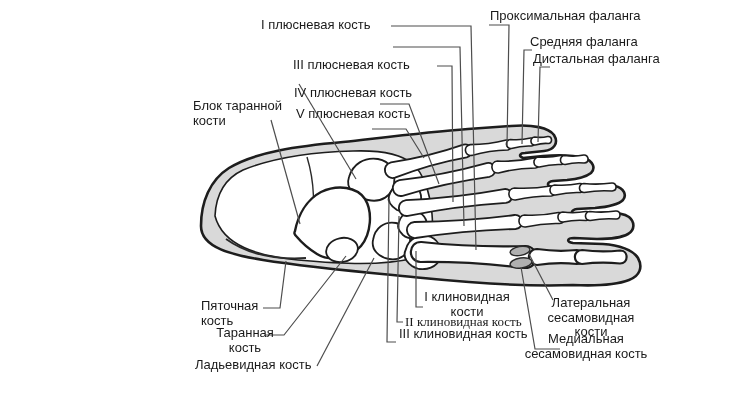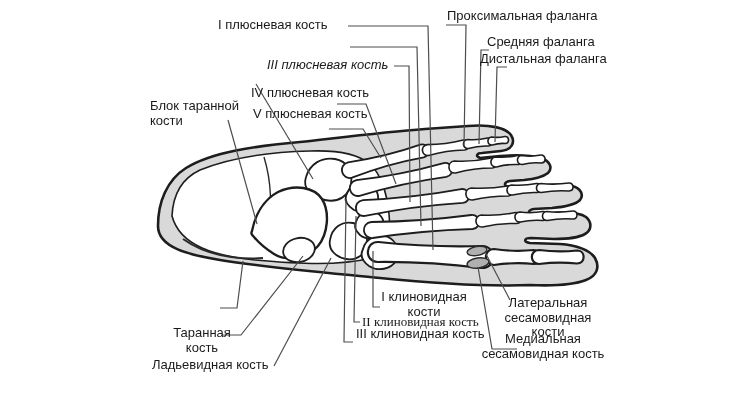--- a/index.html
+++ b/index.html
@@ -5,20 +5,21 @@
   html,body{margin:0;padding:0;background:#ffffff;}
   .stage{
     position:relative;
     width:676px;height:400px;
     background:#fff;
     overflow:hidden;
     font-family:"Liberation Sans", sans-serif;
     font-size:13px;
     line-height:1.12;
     color:var(--text,#1a1a1a);
+    margin-left:43px;
   }
   .stage svg{position:absolute;left:0;top:0;}
   .lbl{position:absolute;white-space:nowrap;}
   .wrap{white-space:normal;}
   .center{text-align:center;}
   
   .leader{fill:none;stroke:var(--leader,#4d4d4d);stroke-width:1.2;}
   .outline{stroke:var(--outline,#1d1d1d);}
 </style>
 </head>
@@ -122,27 +123,28 @@
     <polyline class="leader" points="222,335 241,335 303,256"></polyline>
     <polyline class="leader" points="274,366 331,258"></polyline>
     <polyline class="leader" points="380,307 373,307 373,251"></polyline>
     <polyline class="leader" points="360,322 354,322 356,216"></polyline>
     <polyline class="leader" points="353,342 344,342 346,199"></polyline>
     <polyline class="leader" points="510,300 486,254"></polyline>
     <polyline class="leader" points="517,349 492,349 478,267"></polyline>
   </svg>
 
   <div class="lbl" style="left:218px;top:18px;">I плюсневая кость</div>
-  <div class="lbl" style="left:267px;top:58px;font-style:italic;">III плюсневая кость</div>
+  <div class="lbl" style="left:250px;top:58px;">III плюсневая кость</div>
   <div class="lbl" style="left:253px;top:107px;">V плюсневая кость</div>
   <div class="lbl" style="left:251px;top:86px;">IV плюсневая кость</div>
   <div class="lbl wrap" style="left:150px;top:99px;width:110px;">Блок таранной кости</div>
   <div class="lbl" style="left:447px;top:9px;">Проксимальная фаланга</div>
   <div class="lbl" style="left:487px;top:35px;">Средняя фаланга</div>
-  <div class="lbl" style="left:480px;top:52px;">Дистальная фаланга</div>
+  <div class="lbl" style="left:490px;top:52px;">Дистальная фаланга</div>
+  <div class="lbl wrap" style="left:158px;top:299px;width:84px;">Пяточная кость</div>
   <div class="lbl wrap" style="left:160px;top:326px;width:84px;text-align:center;">Таранная кость</div>
   <div class="lbl" style="left:152px;top:358px;">Ладьевидная кость</div>
   <div class="lbl wrap center" style="left:368px;top:290px;width:112px;">I клиновидная кости</div>
   <div class="lbl" style="left:362px;top:315px;font-family:Liberation Serif, serif;">II клиновидная кость</div>
   <div class="lbl" style="left:356px;top:327px;">III клиновидная кость</div>
   <div class="lbl wrap center" style="left:490px;top:296px;width:116px;">Латеральная сесамовидная кости</div>
   <div class="lbl wrap center" style="left:468px;top:332px;width:150px;">Медиальная сесамовидная кость</div>
 </div>
 
 </body></html>

